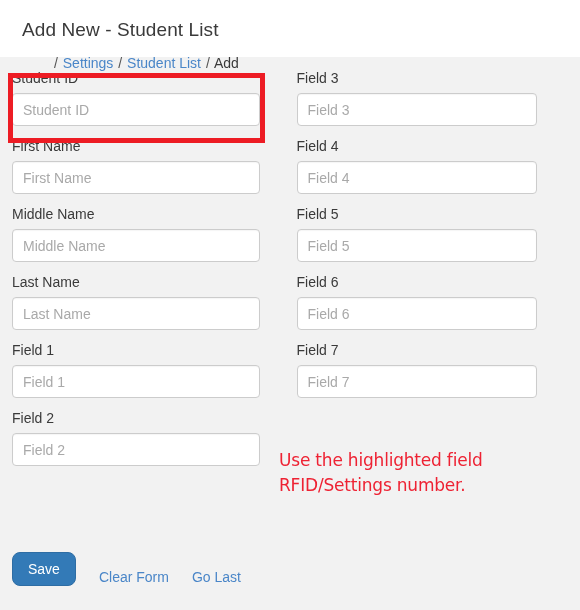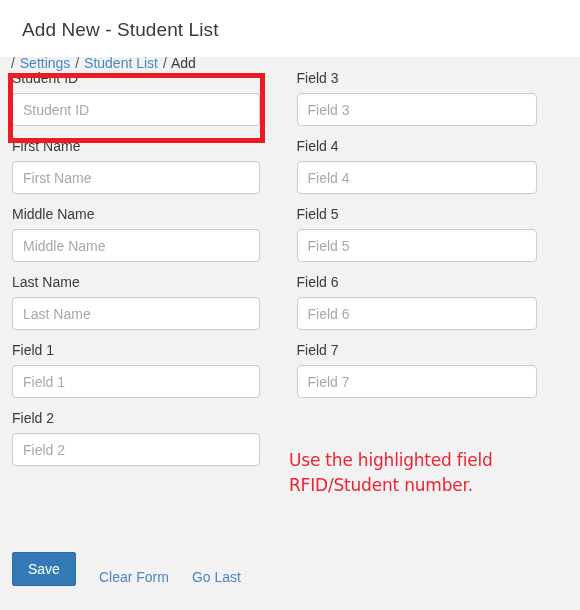--- a/index.html
+++ b/index.html
@@ -28,20 +28,21 @@
     line-height: 22px;
     margin: 12px;
     letter-spacing: 0.1px;
   }
   .breadcrumb {
     font-size: 14px;
     line-height: 20px;
     margin-top: 3px;
     color: #555555;
     white-space: nowrap;
+    margin-left: 43px;
   }
   .breadcrumb .sep {
     color: #555555;
     padding: 0 1px;
   }
   .breadcrumb a {
     color: #4a86c8;
     text-decoration: none;
   }
   .breadcrumb .crumb-current {
@@ -109,21 +110,21 @@
     width: 257px;
     height: 70px;
     border: 5px solid #ed1c24;
     box-sizing: border-box;
     pointer-events: none;
     z-index: 5;
   }
 
   .annotation {
     position: absolute;
-    left: 289px;
+    left: 279px;
     top: 448px;
     width: 270px;
     color: #ee2233;
     font-size: 17px;
     line-height: 25px;
     font-family: "DejaVu Sans", sans-serif;
     font-weight: normal;
     letter-spacing: -0.2px;
   }
 
@@ -133,21 +134,21 @@
     top: 552px;
     display: flex;
     align-items: center;
   }
   .btn-save {
     background: #337ab7;
     border: 1px solid #2e6da4;
     color: #ffffff;
     font-size: 14px;
     font-family: "Liberation Sans", sans-serif;
-    border-radius: 2px;
+    border-radius: 8px;
     padding: 7px 15px;
     line-height: 18px;
     cursor: pointer;
   }
   .link-action {
     color: #4a86c8;
     font-size: 14px;
     text-decoration: none;
     margin-left: 23px;
     cursor: pointer;
@@ -235,20 +236,20 @@
       </div>
 
     </div>
   </div>
 </div>
 
 <div class="highlight-box"></div>
 
 <div class="annotation">
   <div>Use the highlighted field</div>
-  <div>RFID/Student number.</div>
+  <div>RFID/Settings number.</div>
 </div>
 
 <div class="actions">
   <button class="btn-save">Save</button>
   <a href="#" class="link-action">Clear Form</a>
   <a href="#" class="link-action">Go Last</a>
 </div>
 
 </body></html>

